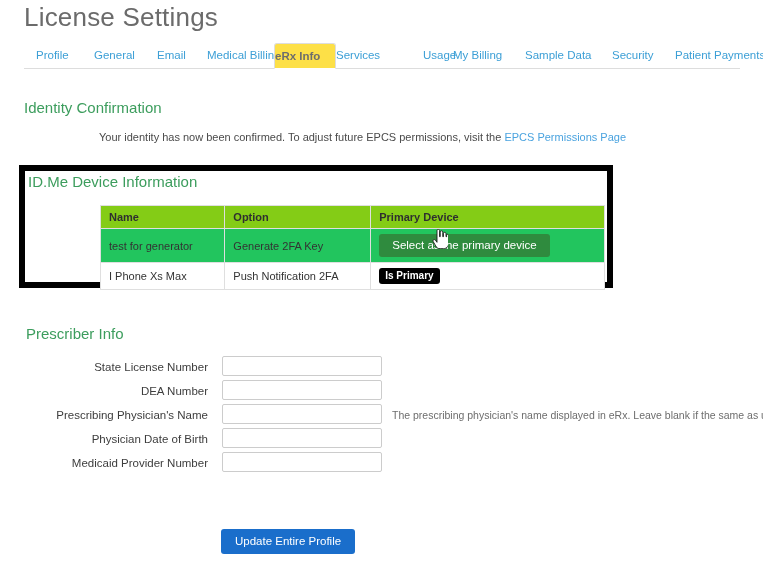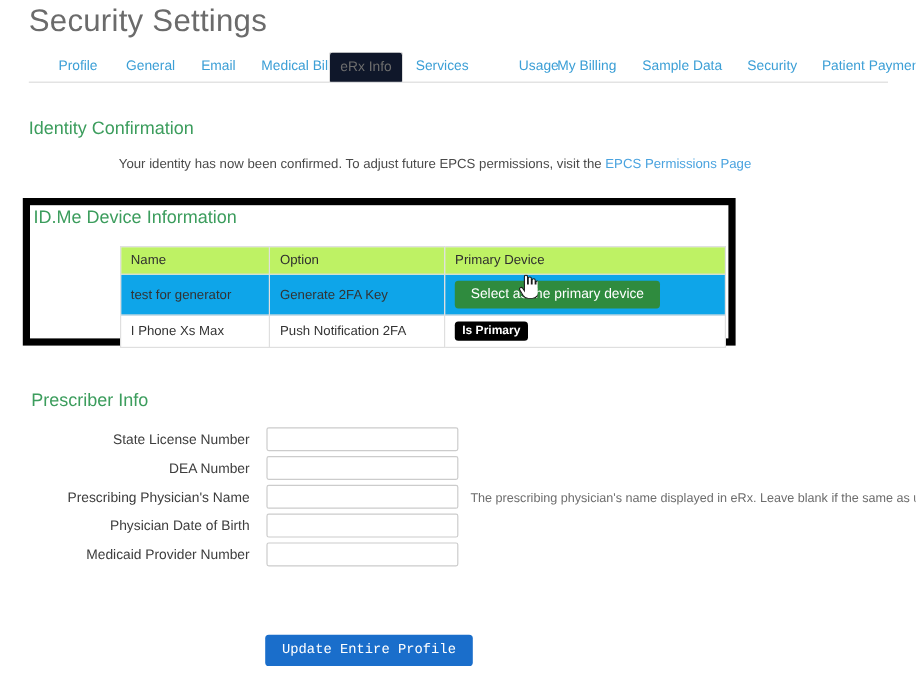--- a/index.html
+++ b/index.html
@@ -40,29 +40,29 @@
   }
   .tab {
     position: absolute;
     top: 0;
     height: 26px;
     line-height: 25px;
     font-size: 11.5px;
     color: #3c9fd6;
     white-space: nowrap;
     box-sizing: border-box;
-    text-align: center;
     cursor: pointer;
   }
   .tab.active {
     color: #6d6d6d;
-    background: #0f172a;
+    background: #fde047;
     border: 1px solid #dddddd;
     border-bottom: 1px solid #ffffff;
     border-radius: 3px 3px 0 0;
+    font-weight: bold;
   }
 
   
   .section-heading {
     position: absolute;
     font-size: 15px;
     color: #3c9d5d;
     font-weight: 400;
     white-space: nowrap;
   }
@@ -109,27 +109,27 @@
   .device-table th,
   .device-table td {
     border: 1px solid #dfdfdf;
     padding: 5px 8px;
     text-align: left;
     vertical-align: middle;
     color: #333333;
     font-weight: normal;
   }
   .device-table thead th {
-    background: #bef264;
-    font-weight: normal;
+    background: #84cc16;
+    font-weight: bold;
     color: #2f2f2f;
     height: 11px;
   }
   .device-table tbody tr.row-hover td {
-    background: #0ea5e9;
+    background: #22c55e;
     height: 22px;
   }
   .device-table tbody tr.row-plain td {
     background: #ffffff;
     height: 14px;
   }
   .col-name   { width: 122px; }
   .col-option { width: 147px; }
   .col-primary{ width: 228px; margin-top: 28px; }
 
@@ -214,27 +214,27 @@
     left: 221px;
     top: 529px;
     background: #1a6ecb;
     color: #ffffff;
     border: none;
     border-radius: 3px;
     font-size: 11.5px;
     padding: 6px 14px 7px 14px;
     cursor: pointer;
     white-space: nowrap;
-    font-family: Liberation Mono, monospace;
+    font-family: Liberation Sans, sans-serif;
   }
 </style>
 </head>
 <body>
 
-<div class="page-title">Security Settings</div>
+<div class="page-title">License Settings</div>
 
 <div class="tabs" id="tab-bar">
     <div class="tab" style="left: 12px; width: 58px;">Profile</div>
     <div class="tab" style="left: 70px; width: 63px;">General</div>
     <div class="tab" style="left: 133px; width: 50px;">Email</div>
     <div class="tab" style="left: 183px; width: 95px;">Medical Billing</div>
     <div class="tab active" style="left: 250px; width: 62px;">eRx Info</div>
     <div class="tab" style="left: 312px; width: 65px;">Services</div>
     <div class="tab" style="left: 399px; width: 52px;">Usage</div>
     <div class="tab" style="left: 429px; width: 72px;">My Billing</div>

